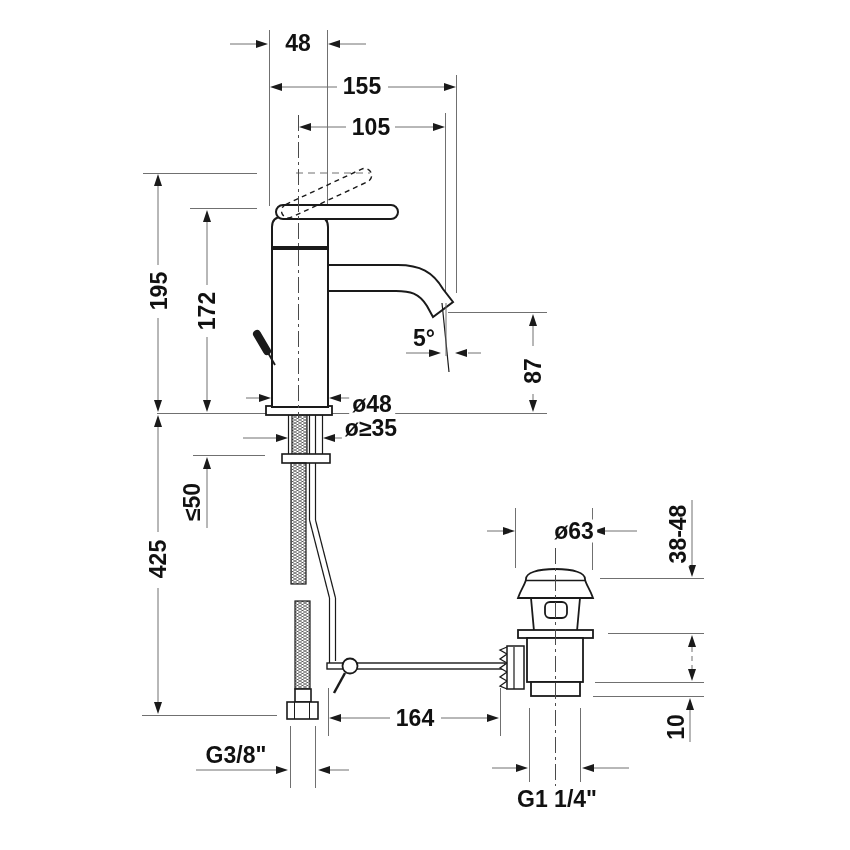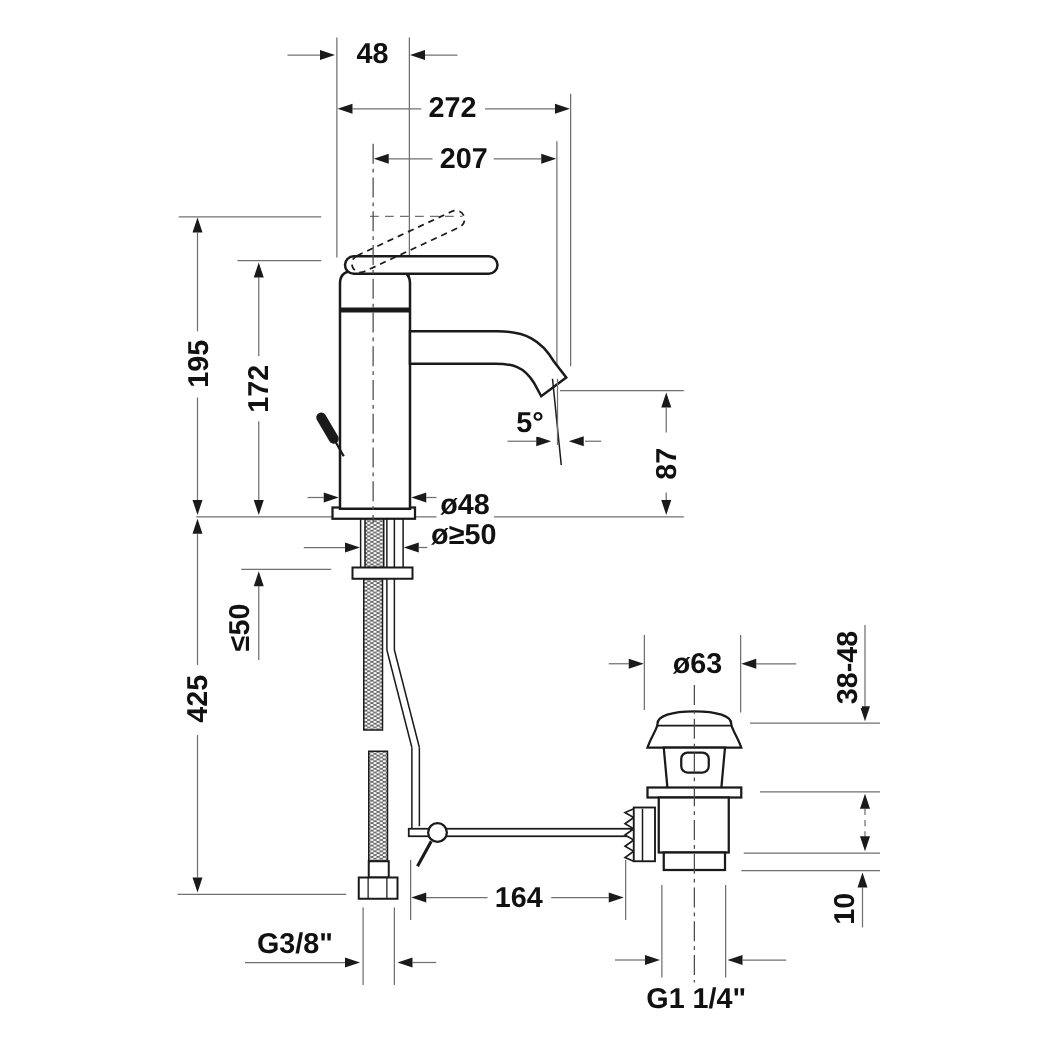--- a/index.html
+++ b/index.html
@@ -195,30 +195,30 @@
     <rect x="531" y="682" width="49" height="14" stroke-width="1.8"></rect>
   </g>
 
   <g stroke="#4a4a4a" stroke-width="1" fill="none" stroke-dasharray="16 4 3 4">
     <line x1="298.5" y1="115" x2="298.5" y2="418"></line>
     <line x1="555.5" y1="548" x2="555.5" y2="786"></line>
   </g>
 </svg>
 
 <span class="dim" style="left:298px;top:43px">48</span>
-<span class="dim" style="left:362px;top:86px">272</span>
-<span class="dim" style="left:371px;top:127px">207</span>
+<span class="dim" style="left:362px;top:86px">155</span>
+<span class="dim" style="left:371px;top:127px">105</span>
 <span class="dim rot" style="left:159px;top:291px">195</span>
 <span class="dim rot" style="left:207px;top:311px">172</span>
 <span class="dim" style="left:424px;top:338px">5°</span>
 <span class="dim" style="left:372px;top:404px">ø48</span>
 <span class="dim rot" style="left:533px;top:371px">87</span>
-<span class="dim" style="left:371px;top:428px">ø≥50</span>
+<span class="dim" style="left:371px;top:428px">ø≥35</span>
 <span class="dim rot" style="left:192px;top:502px">≤50</span>
 <span class="dim rot" style="left:158px;top:559px">425</span>
-<span class="dim" style="left:558px;top:531px">ø63</span>
+<span class="dim" style="left:574px;top:531px">ø63</span>
 <span class="dim rot" style="left:678px;top:534px">38-48</span>
 <span class="dim" style="left:415px;top:718px">164</span>
 <span class="dim rot" style="left:676px;top:727px">10</span>
 <span class="dim" style="left:236px;top:755px">G3/8"</span>
 <span class="dim" style="left:557px;top:799px">G1 1/4"</span>
 
 </div>
 
 </body></html>

